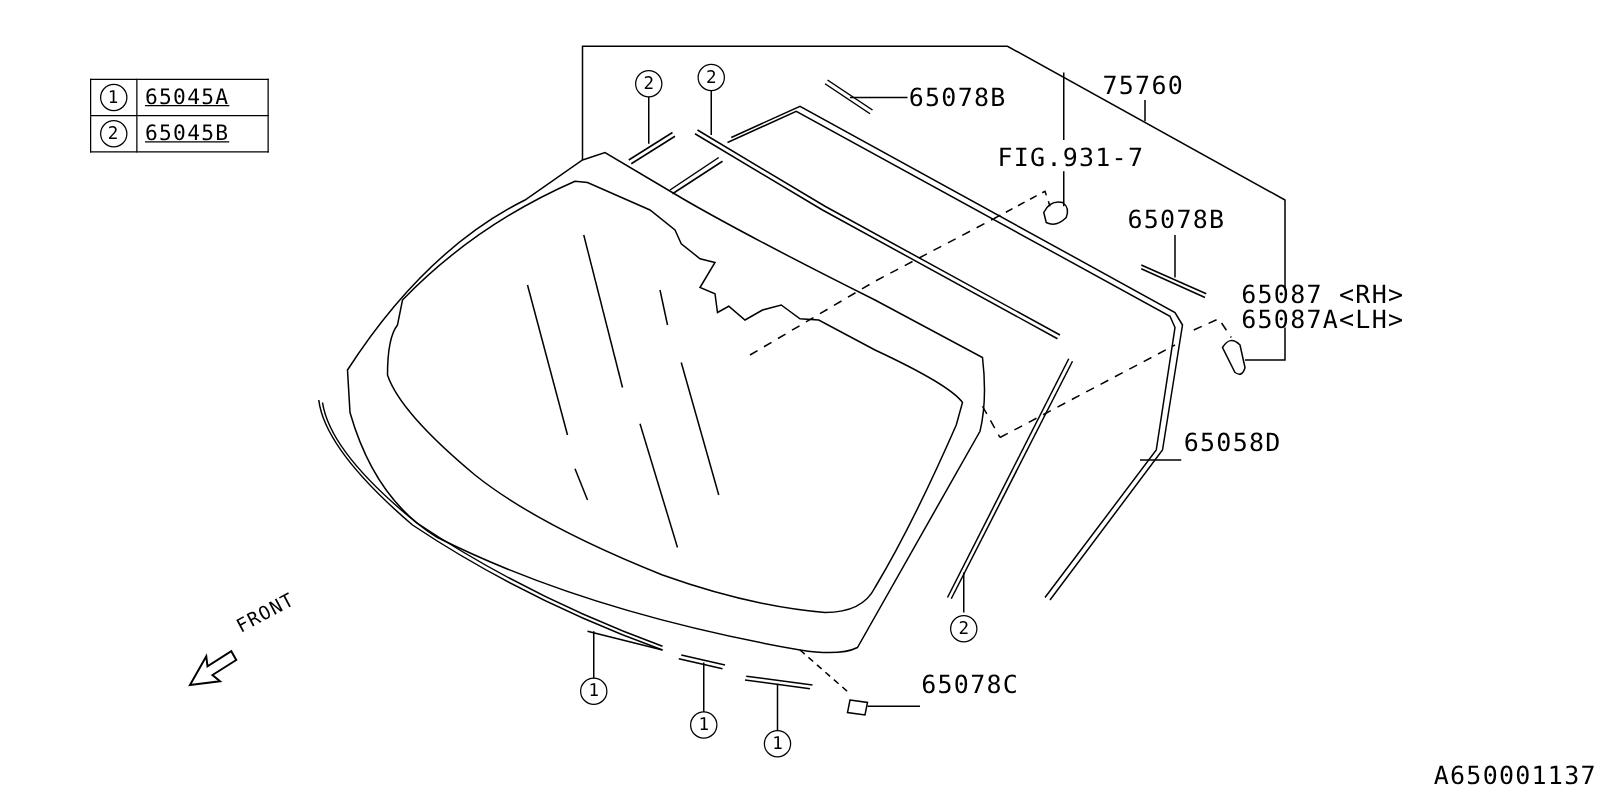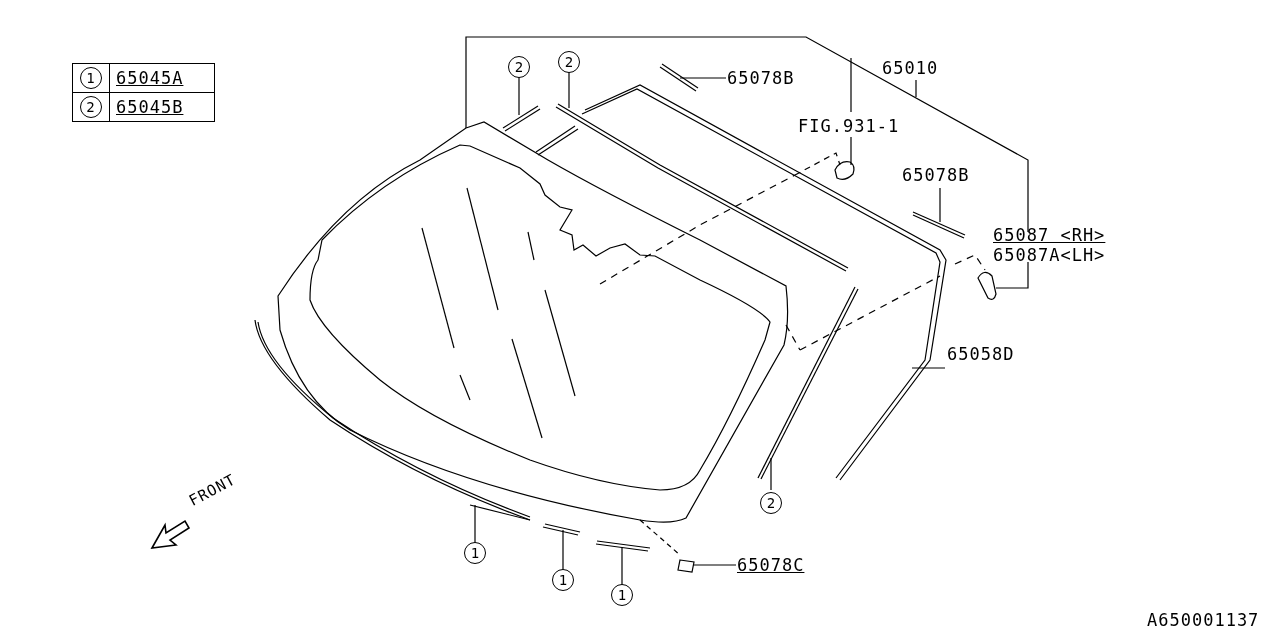--- a/index.html
+++ b/index.html
@@ -1,19 +1,19 @@
 <!DOCTYPE html>
 <html><head>
 <meta charset="utf-8">
 <style>
   html, body { margin: 0; padding: 0; background: #ffffff; }
   body { width: 1280px; height: 640px; position: relative; overflow: hidden;
          font-family: "DejaVu Sans Mono", "Liberation Mono", monospace; color: #000; }
   svg.diagram { position: absolute; left: 0; top: 0; }
-  .lbl { position: absolute; font-size: 17px; letter-spacing: 1px; line-height: 18px;
+  .lbl { position: absolute; font-size: 20px; letter-spacing: 1px; line-height: 18px;
          white-space: pre; font-family: "DejaVu Sans Mono", "Liberation Mono", monospace; }
   .legend { position: absolute; left: 72px; top: 63px; border-collapse: collapse; }
   .legend td { border: 1px solid #000; height: 28px; padding: 0; font-size: 17px;
                letter-spacing: 1px; font-family: "DejaVu Sans Mono", monospace; }
   .legend td.num { width: 36px; text-align: center; }
   .legend td.code { width: 98px; padding-left: 6px; text-decoration: underline; }
   .circ { display: inline-block; width: 20px; height: 20px; border: 1px solid #000;
           border-radius: 50%; text-align: center; line-height: 20px; font-size: 14px; }
   .callout { position: absolute; width: 20px; height: 20px; border: 1px solid #000;
              border-radius: 50%; text-align: center; line-height: 20px; font-size: 14px;
@@ -104,28 +104,28 @@
     <td class="num"><span class="circ">1</span></td>
     <td class="code">65045A</td>
   </tr>
   <tr>
     <td class="num"><span class="circ">2</span></td>
     <td class="code">65045B</td>
   </tr>
 </tbody>
   </table>
 
-<div class="lbl" style="left:882px;top:59px;">65010</div>
-<div class="lbl" style="left:798px;top:117px;">FIG.931-1</div>
+<div class="lbl" style="left:882px;top:59px;">75760</div>
+<div class="lbl" style="left:798px;top:117px;">FIG.931-7</div>
 <div class="lbl" style="left:727px;top:69px;">65078B</div>
 <div class="lbl" style="left:902px;top:166px;">65078B</div>
-<div class="lbl" style="left:993px;top:226px;text-decoration:underline;">65087 &lt;RH&gt;</div>
+<div class="lbl" style="left:993px;top:226px;">65087 &lt;RH&gt;</div>
 <div class="lbl" style="left:993px;top:246px;">65087A&lt;LH&gt;</div>
 <div class="lbl" style="left:947px;top:345px;">65058D</div>
-<div class="lbl" style="left:737px;top:556px;text-decoration:underline;">65078C</div>
+<div class="lbl" style="left:737px;top:538px;">65078C</div>
 <div class="lbl" style="left:1147px;top:611px;text-align:right;">A650001137</div>
 
 <div class="callout" style="left:508px;top:56px;">2</div>
 <div class="callout" style="left:558px;top:51px;">2</div>
 <div class="callout" style="left:760px;top:492px;">2</div>
 <div class="callout" style="left:464px;top:542px;">1</div>
 <div class="callout" style="left:552px;top:569px;">1</div>
 <div class="callout" style="left:611px;top:584px;">1</div>
 
 <div class="front">FRONT</div>

